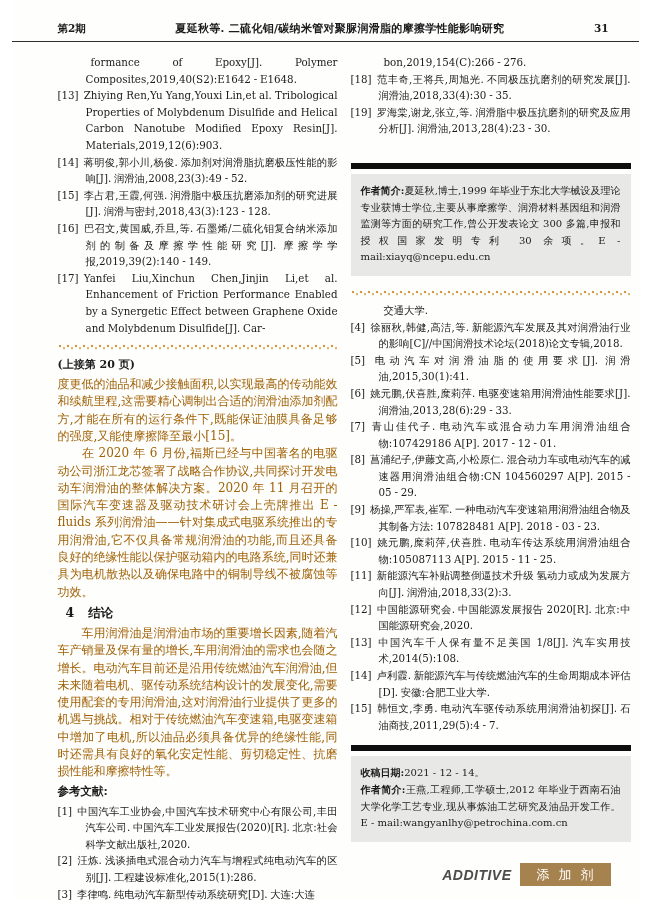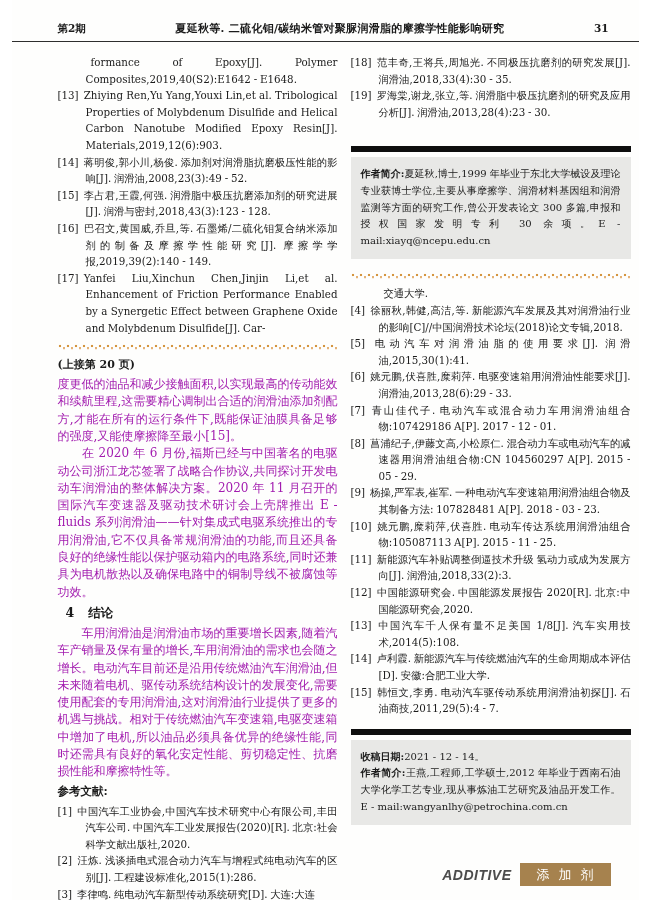--- a/index.html
+++ b/index.html
@@ -26,21 +26,21 @@
   .hdr .pageno{font-weight:bold;}
   
   .cols{display:flex;gap:13px;padding:12px 30px 0 46px;}
   .col{width:280px;flex:0 0 280px;}
   
   .refs{font-size:10.3px;line-height:16.6px;text-align:justify;word-spacing:-0.5px;}
   .ref{padding-left:28px;text-indent:-28px;}
   .ref .ref-num{margin-right:5px;}
   .ref.cont{text-indent:0;}
   
-  .para{margin:0;font-size:12px;line-height:17.3px;text-align:justify;color:#a21caf;}
+  .para{margin:0;font-size:12px;line-height:17.3px;text-align:justify;color:#a16207;}
   .continued-note{font-weight:bold;font-size:11px;margin:7px 0 4px;}
   .sec-h{font-weight:bold;font-size:12.5px;margin:4px 8px 3px;}
   .sec-h .sec-num{margin-right:14px;}
   .refs-header{font-weight:bold;font-size:11.5px;margin:3px 0 2px;}
   
   .wavy{
     height:6px;margin:8px 0 5px;
     background-image:
       radial-gradient(circle at 2px 2px, #d4953f 1.1px, rgba(0,0,0,0) 1.6px),
       radial-gradient(circle at 6px 4.2px, #e5b276 1px, rgba(0,0,0,0) 1.5px);
@@ -135,20 +135,21 @@
 
           <div class="ref"><span class="ref-num">[3]</span><span class="ref-text">李律鸣. 纯电动汽车新型传动系统研究[D]. 大连:大连</span></div>
         </div>
 
     </div>
 
     <div class="col">
 
       <div class="refs">
 
+          <div class="ref cont"><span class="ref-num"></span><span class="ref-text">bon,2019,154(C):266 - 276.</span></div>
 
           <div class="ref"><span class="ref-num">[18]</span><span class="ref-text">范丰奇,王将兵,周旭光. 不同极压抗磨剂的研究发展[J]. 润滑油,2018,33(4):30 - 35.</span></div>
 
           <div class="ref"><span class="ref-num">[19]</span><span class="ref-text">罗海棠,谢龙,张立,等. 润滑脂中极压抗磨剂的研究及应用分析[J]. 润滑油,2013,28(4):23 - 30.</span></div>
         </div>
 
       <div class="info-box">
         <div class="box-bar"></div>
         <div class="panel">
           <div><span class="lbl">作者简介:</span><span>夏延秋,博士,1999 年毕业于东北大学械设及理论专业获博士学位,主要从事摩擦学、润滑材料基因组和润滑监测等方面的研究工作,曾公开发表论文 300 多篇,申报和授权国家发明专利 30 余项。E - mail:xiayq@ncepu.edu.cn</span></div>

